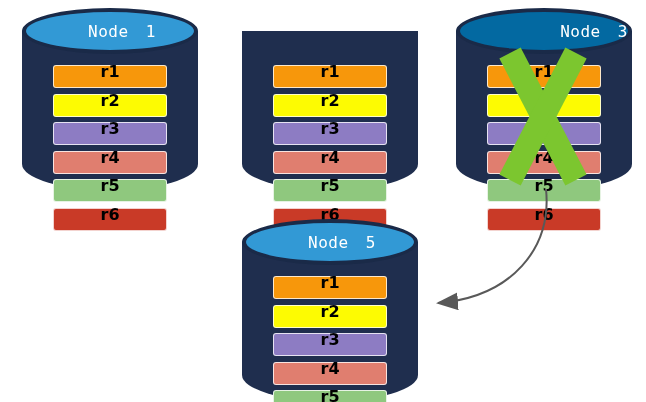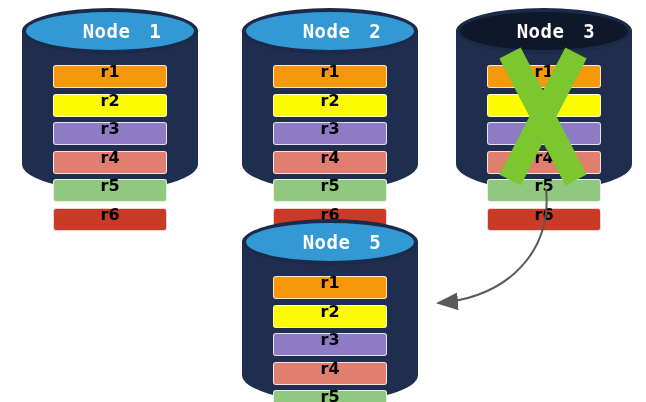--- a/index.html
+++ b/index.html
@@ -34,22 +34,22 @@
     box-sizing: border-box;
     border-radius: 50%;
     border: 4px solid #1A2A48;
     background: #3299D5;
     display: flex;
     align-items: center;
     justify-content: center;
   }
   .node-label {
     font-family: "DejaVu Sans Mono", monospace;
-    font-weight: bold;
-    font-size: 19px;
+    font-weight: normal;
+    font-size: 16px;
     color: #FFFFFF;
     word-spacing: 7px;
     letter-spacing: 0.5px;
     white-space: nowrap;
     margin-left: 24px;
   }
   .bars {
     position: absolute;
     left: 31px;
     top: 57px;
@@ -97,36 +97,33 @@
       <div class="bar" style="background-color: rgb(253, 251, 2);">r2</div>
       <div class="bar" style="background-color: rgb(141, 124, 195);">r3</div>
       <div class="bar" style="background-color: rgb(224, 126, 111);">r4</div>
       <div class="bar" style="background-color: rgb(143, 200, 126);">r5</div>
       <div class="bar" style="background-color: rgb(201, 58, 39);">r6</div>
     </div>
   </div>
 
   <div class="cylinder" style="left:242px; top:8px;">
     <div class="cyl-body" style="background-color: rgb(31, 46, 78);"></div>
-    <div class="cyl-top" style="background-color: rgb(50, 153, 213); border-color: rgb(26, 42, 72);">
-      <span class="node-label">Node 2</span>
-    </div>
     <div class="bars">
       <div class="bar" style="background-color: rgb(247, 151, 11);">r1</div>
       <div class="bar" style="background-color: rgb(253, 251, 2);">r2</div>
       <div class="bar" style="background-color: rgb(141, 124, 195);">r3</div>
       <div class="bar" style="background-color: rgb(224, 126, 111);">r4</div>
       <div class="bar" style="background-color: rgb(143, 200, 126);">r5</div>
       <div class="bar" style="background-color: rgb(201, 58, 39);">r6</div>
     </div>
   </div>
 
   <div class="cylinder" style="left:456px; top:8px;">
     <div class="cyl-body" style="background-color: rgb(31, 46, 78);"></div>
-    <div class="cyl-top" style="background-color: #0f172a; border-color: rgb(26, 42, 72);">
+    <div class="cyl-top" style="background-color: #0369a1; border-color: rgb(26, 42, 72); justify-content: flex-end;">
       <span class="node-label">Node 3</span>
     </div>
     <div class="bars">
       <div class="bar" style="background-color: rgb(247, 151, 11);">r1</div>
       <div class="bar" style="background-color: rgb(253, 251, 2);">r2</div>
       <div class="bar" style="background-color: rgb(141, 124, 195);">r3</div>
       <div class="bar" style="background-color: rgb(224, 126, 111);">r4</div>
       <div class="bar" style="background-color: rgb(143, 200, 126);">r5</div>
       <div class="bar" style="background-color: rgb(201, 58, 39);">r6</div>
     </div>

